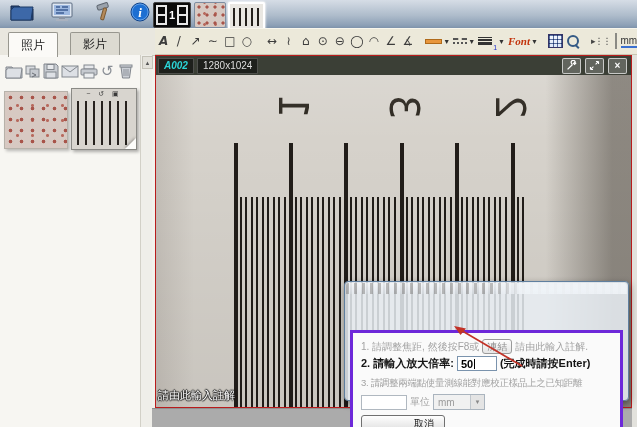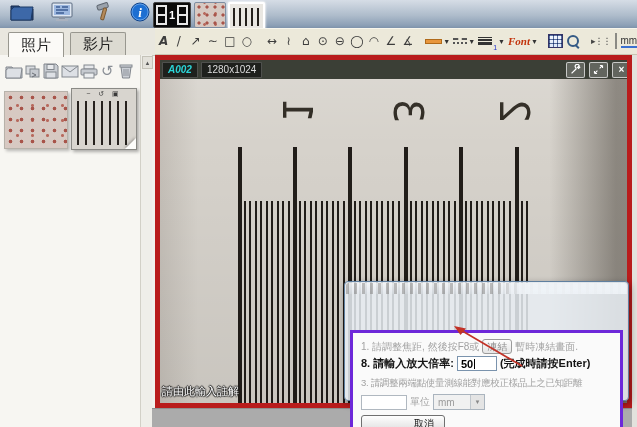--- a/index.html
+++ b/index.html
@@ -25,21 +25,21 @@
     background-image:radial-gradient(circle,#a8544a 1.2px,rgba(0,0,0,0) 2px),
                      radial-gradient(circle,#b86a5e 1px,rgba(0,0,0,0) 1.7px);
     background-size:8px 8px,11px 11px;background-position:0 0,4px 5px;}
   .vb-ruler{left:228px;width:33px;background:#e9e7e2;border:2px solid #fff;
     box-shadow:0 0 3px #fff,0 0 2px rgba(255,255,255,.9);}
   .vb-ruler .minibars{position:absolute;left:3px;right:3px;top:4px;bottom:2px;
     background:repeating-linear-gradient(90deg,#24201c 0 2px,rgba(0,0,0,0) 2px 6px);}
 
   
   .tabrow{left:0;top:28px;width:155px;height:27px;background:#e9e7df;border-bottom:1px solid #c7c5bc;}
-  .tab{top:4px;height:22px;padding:0 12px;display:flex;align-items:center;font-size:15px;color:#222;
+  .tab{top:4px;height:22px;padding:0 12px;display:flex;align-items:center;font-size:12px;color:#222;
     border:1px solid #98978f;border-bottom:none;border-radius:2px 2px 0 0;cursor:pointer;}
   .tab-active{left:8px;background:#fbfaf7;z-index:2;height:24px;}
   .tab-idle{left:70px;background:#dcdad1;}
   .toolrow{left:155px;top:28px;width:482px;height:27px;background:#ece9da;
     border-bottom:1px solid #c9c5b2;box-shadow:inset 0 1px 0 #f8f6ec;
     display:flex;align-items:center;padding:0 4px;box-sizing:border-box;gap:1px;}
   .atool{width:17px;height:20px;display:flex;align-items:center;justify-content:center;
     font-size:12px;color:#3c3c3c;cursor:pointer;font-family:"DejaVu Sans",sans-serif;}
   .vsep{width:1px;height:18px;background:#b9b5a2;margin:0 3px;box-shadow:1px 0 0 #faf8ee;}
   .caret{font-size:7px;color:#333;margin-left:1px;}
@@ -89,21 +89,21 @@
   .thumb2 .overlay{position:absolute;left:0;right:0;top:1px;text-align:center;
     font-size:7px;color:#3a3a3a;letter-spacing:3px;}
   .thumb2::after{content:"";position:absolute;right:0;bottom:0;width:0;height:0;
     border-left:11px solid transparent;border-bottom:11px solid #fdfdfb;
     filter:drop-shadow(-1px -1px 1px rgba(0,0,0,.25));}
   .scrollbar{right:0;top:0;width:11px;height:372px;background:#efeee9;border-left:1px solid #d2d0c7;}
   .scroll-up{left:1px;top:1px;width:9px;height:11px;background:#e3e1da;border:1px solid #c4c2b8;
     font-size:6px;color:#555;display:flex;align-items:center;justify-content:center;cursor:pointer;}
 
   
-  .viewer{left:155px;top:55px;width:477px;height:353px;border:5px solid #b91c1c;
+  .viewer{left:155px;top:55px;width:477px;height:353px;border:1px solid #b91c1c;
     background:#4d7c0f;box-sizing:border-box;overflow:hidden;}
   .infobar{left:0;top:0;width:475px;height:19px;background:rgba(58,58,58,.92);
     display:flex;align-items:center;gap:3px;padding:0 2px;box-sizing:border-box;}
   .badge{height:14px;line-height:14px;padding:0 5px;font-size:10px;color:#dcdcdc;
     background:rgba(15,15,15,.65);border:1px solid rgba(255,255,255,.22);border-radius:1px;}
   .badge-id{color:#2bd5d8;font-weight:bold;font-style:italic;}
   .winbtns{position:absolute;right:4px;top:2px;display:flex;gap:4px;}
   .wbtn{width:17px;height:14px;background:rgba(190,190,190,.30);border:1px solid rgba(255,255,255,.65);
     border-radius:2px;display:flex;align-items:center;justify-content:center;color:#fff;
     font-size:10px;line-height:10px;cursor:pointer;}
@@ -422,24 +422,24 @@
   </div>
 
   <div class="abs bottomstrip"></div>
   <div class="abs rightmargin"></div>
 
   <div class="abs dialog">
     <div class="abs dlg-inner">
       <div class="dlg-row r1">
         <span>1. 請調整焦距, 然後按F8或</span>
         <span class="freeze-btn">凍結</span>
-        <span>暫時凍結畫面.</span>
+        <span>請由此輸入註解.</span>
       </div>
       <div class="dlg-row r2">
-        <span>8. 請輸入放大倍率:</span>
+        <span>2. 請輸入放大倍率:</span>
         <span class="dlg-input mag-input">
           <span>50</span>
           <span class="tcaret"></span>
         </span>
         <span>(完成時請按Enter)</span>
       </div>
       <div class="dlg-row r3">
         <span>3. 請調整兩端點使量測線能對應校正樣品上之已知距離</span>
       </div>
       <div class="dlg-row r4">

